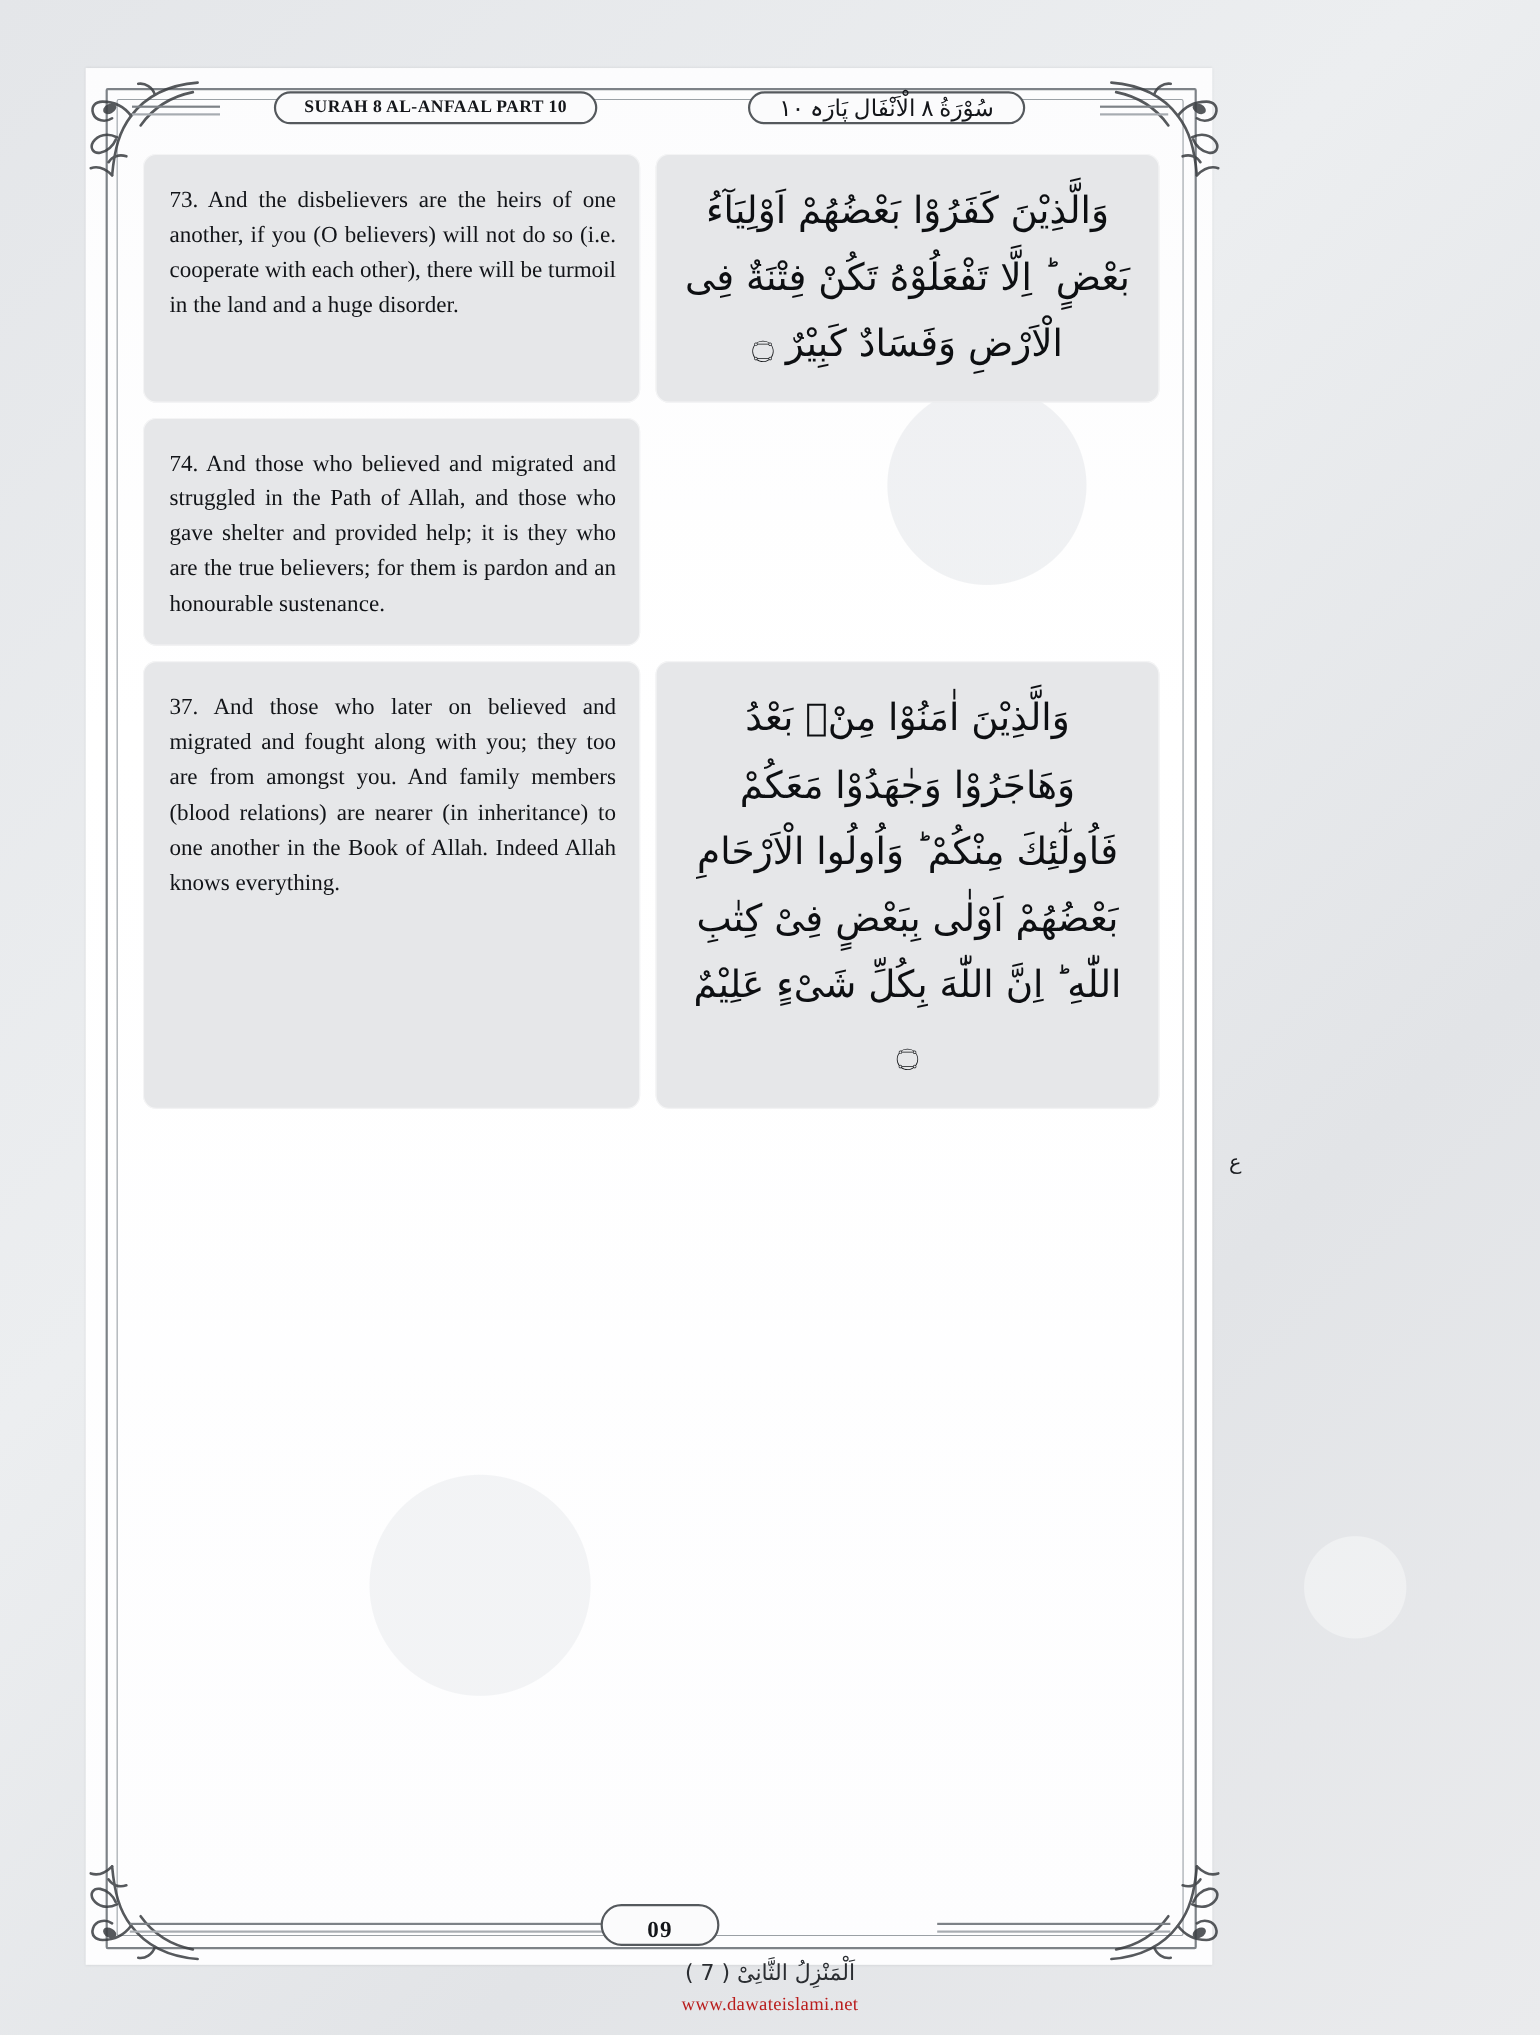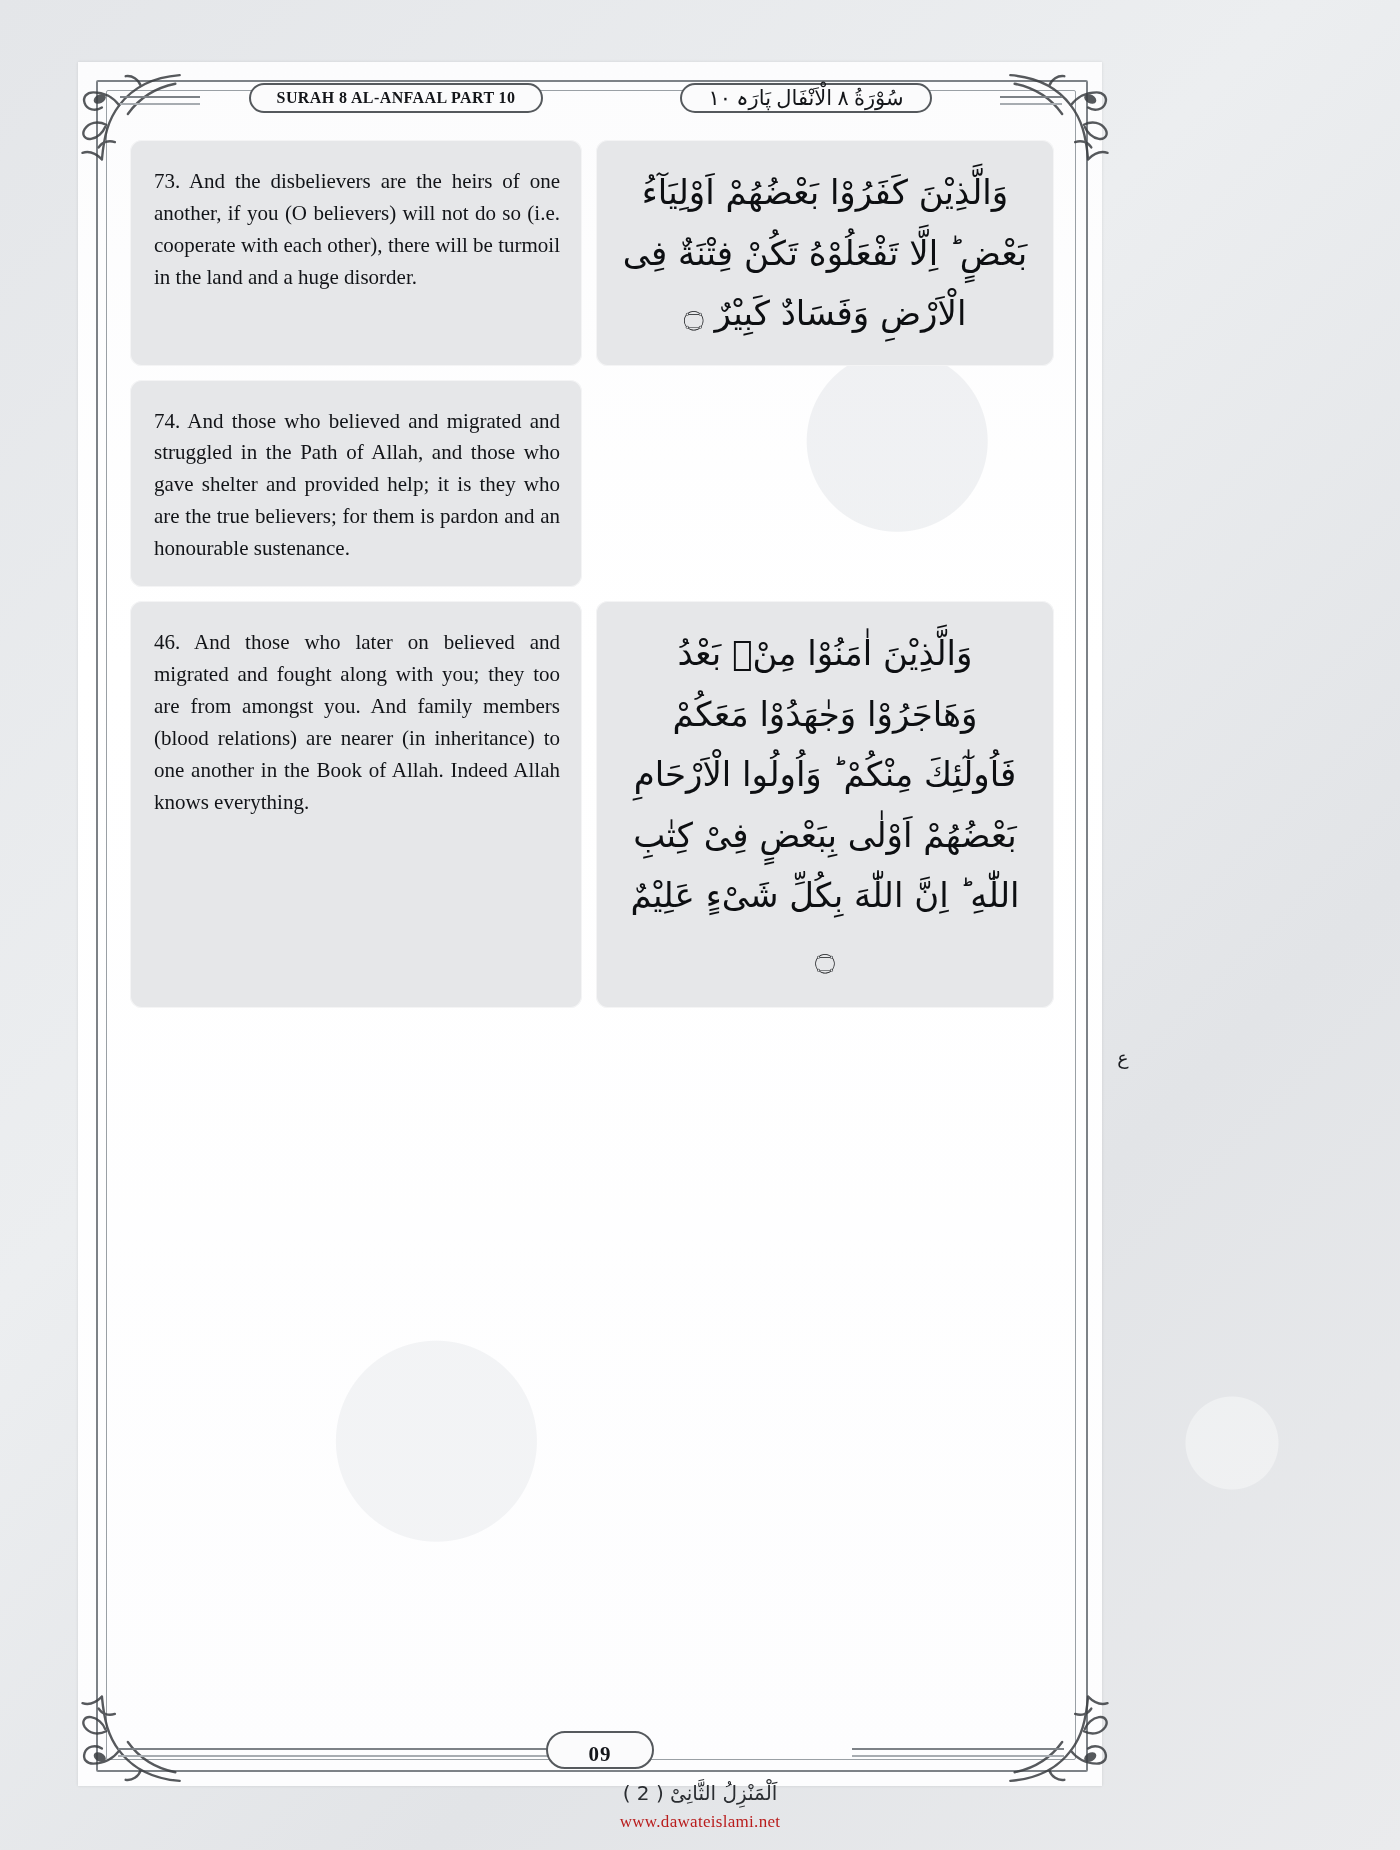--- a/index.html
+++ b/index.html
@@ -293,32 +293,32 @@
   </div>
 
   <div class="vrow">
     <div class="cell cell-en">
       <div class="en-text"><span class="vnum">74.</span> <span>And those who believed and migrated and struggled in the Path of Allah, and those who gave shelter and provided help; it is they who are the true believers; for them is pardon and an honourable sustenance.</span></div>
     </div>
   </div>
 
   <div class="vrow">
     <div class="cell cell-en">
-      <div class="en-text"><span class="vnum">46.</span> <span>And those who later on believed and migrated and fought along with you; they too are from amongst you. And family members (blood relations) are nearer (in inheritance) to one another in the Book of Allah. Indeed Allah knows everything.</span></div>
+      <div class="en-text"><span class="vnum">37.</span> <span>And those who later on believed and migrated and fought along with you; they too are from amongst you. And family members (blood relations) are nearer (in inheritance) to one another in the Book of Allah. Indeed Allah knows everything.</span></div>
     </div>
     <div class="cell cell-ar">
       <div class="ar-text">وَالَّذِيْنَ اٰمَنُوْا مِنْۢ بَعْدُ وَهَاجَرُوْا وَجٰهَدُوْا مَعَكُمْ فَاُولٰٓئِكَ مِنْكُمْ ؕ وَاُولُوا الْاَرْحَامِ بَعْضُهُمْ اَوْلٰى بِبَعْضٍ فِىْ كِتٰبِ اللّٰهِ ؕ اِنَّ اللّٰهَ بِكُلِّ شَىْءٍ عَلِيْمٌ ۝</div>
     </div>
   </div>
 
 </div>
 
 <div class="ruku">
   <div>ع</div>
 </div>
 
 <div class="foot-rule foot-rule-l"></div>
 <div class="foot-rule foot-rule-r"></div>
 <div class="pagebox">
   <span class="pagenum">09</span>
 </div>
-<div class="foot-ar">اَلْمَنْزِلُ الثَّانِیْ ( 2 )</div>
+<div class="foot-ar">اَلْمَنْزِلُ الثَّانِیْ ( 7 )</div>
 <div class="foot-url">www.dawateislami.net</div>
 
 </body></html>

